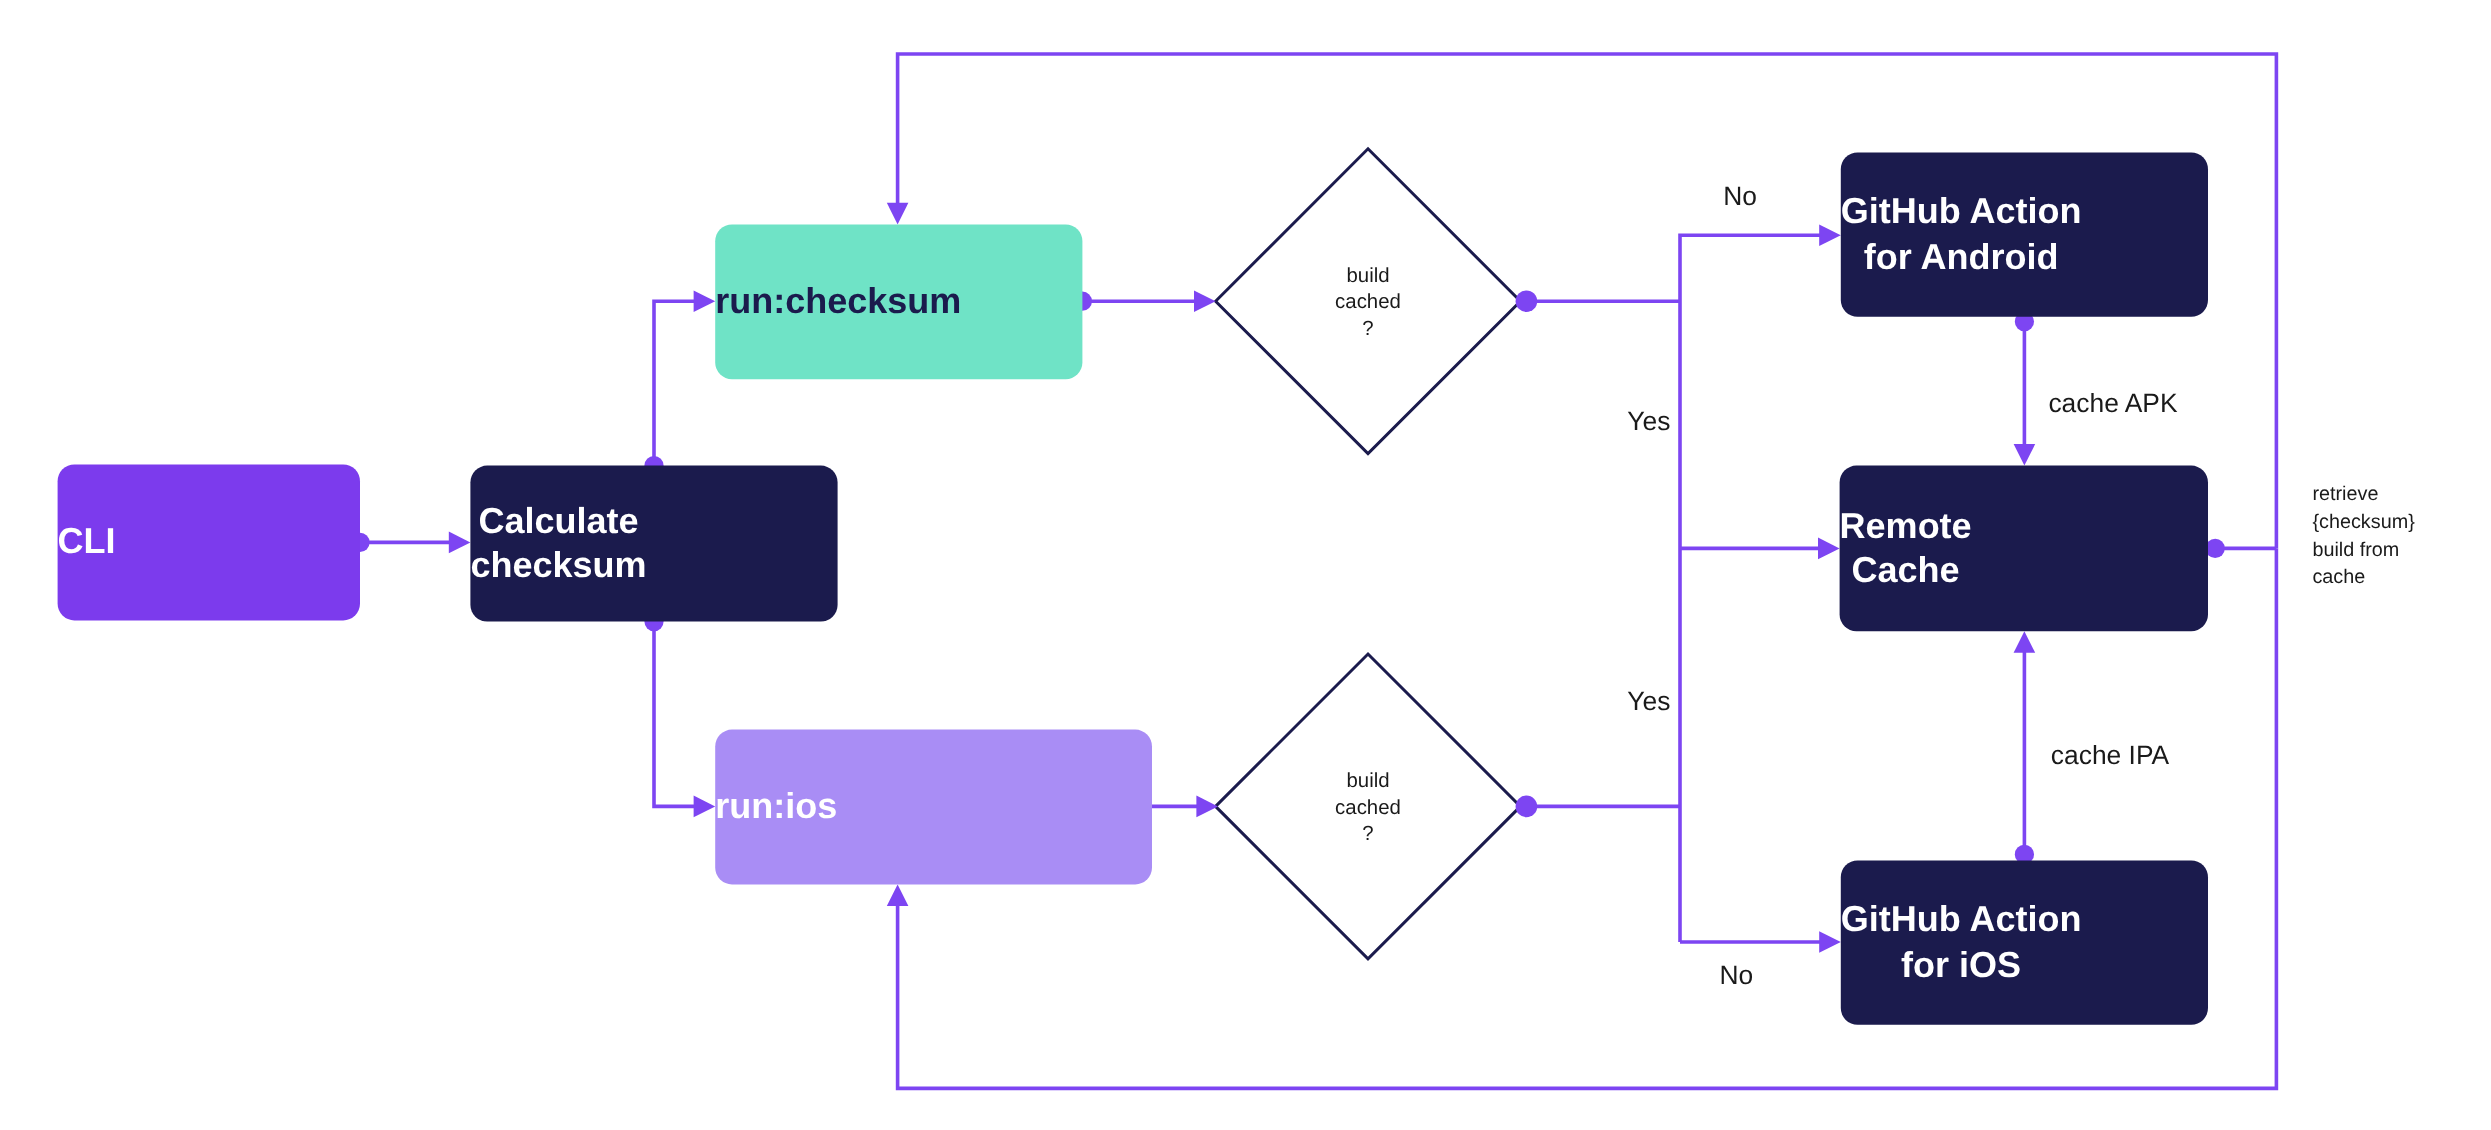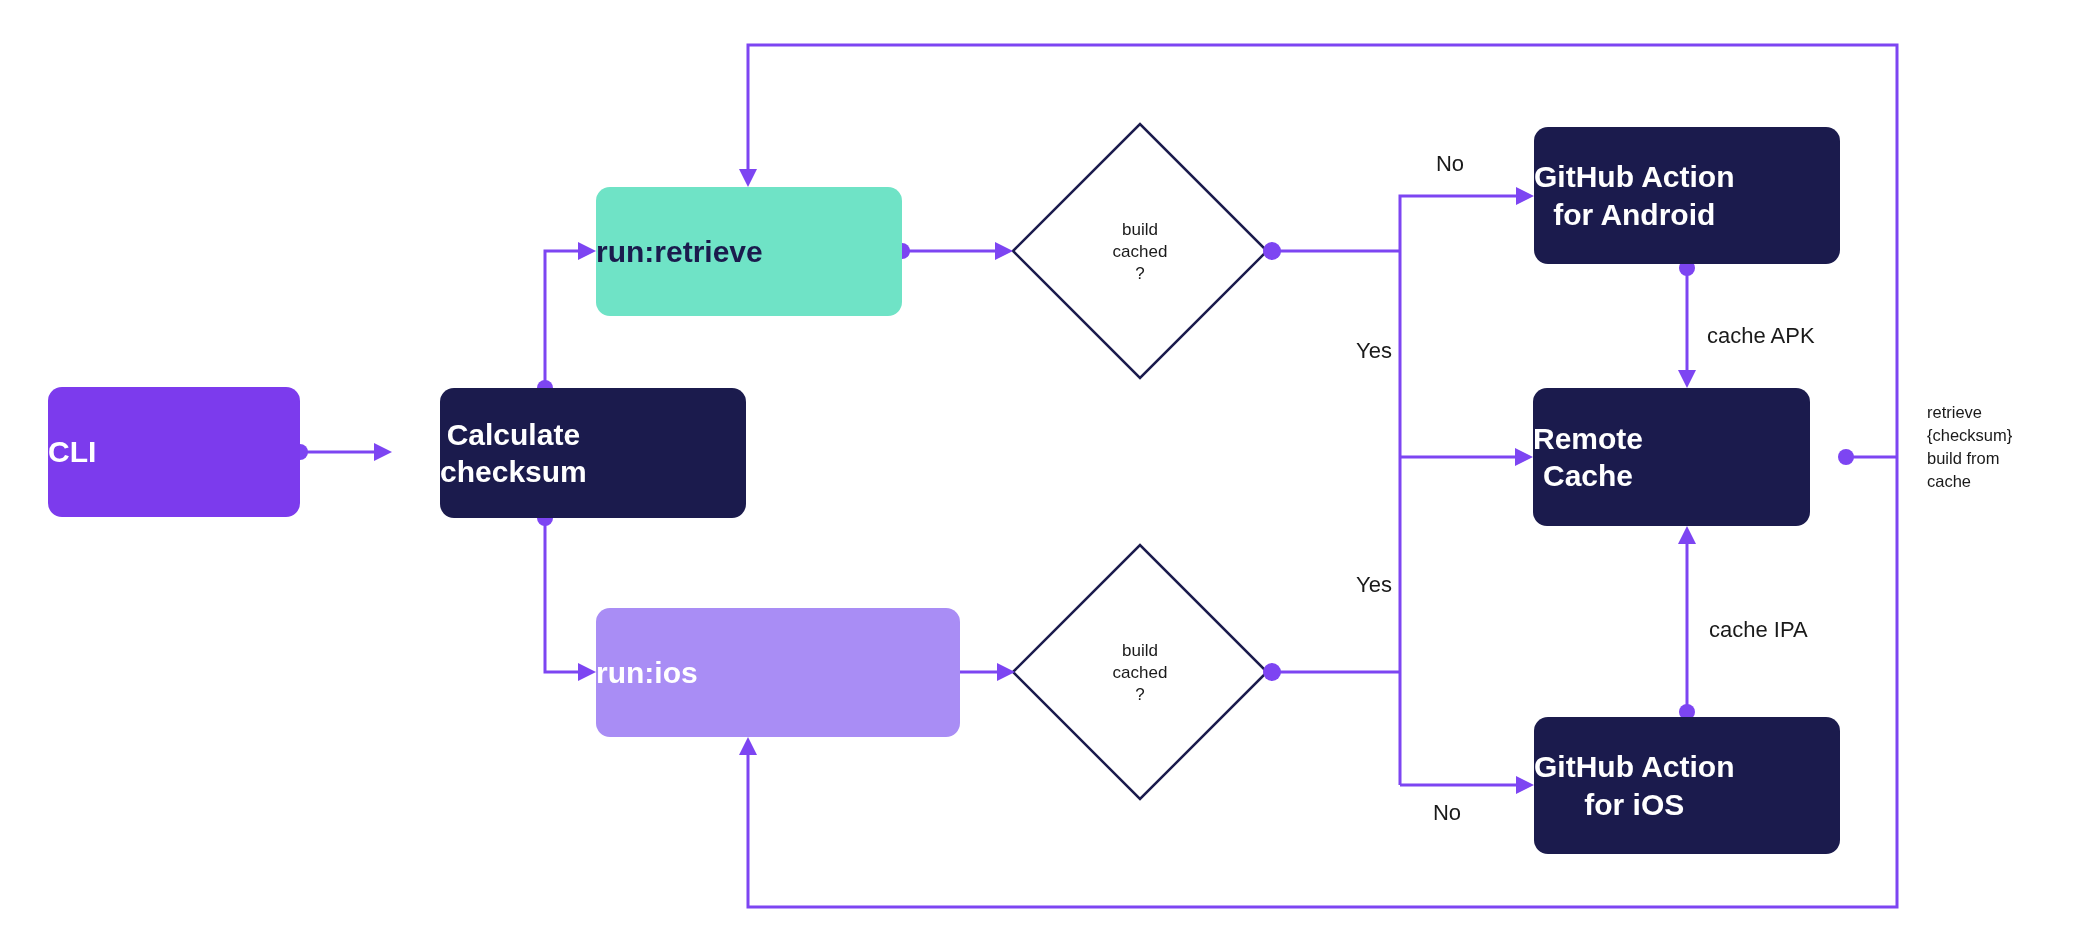--- a/index.html
+++ b/index.html
@@ -23,25 +23,25 @@
     align-items: center;
     justify-content: flex-start;
     border-radius: 14px;
     text-align: center;
     font-size: 30px;
     font-weight: 600;
     line-height: 1.25;
     white-space: pre-line;
   }
   .node-cli            { left: 48px;   top: 387px; width: 252px; height: 130px; background: var(--cli-fill);     color: #ffffff; }
-  .node-calc           { left: 392px;  top: 388px; width: 306px; height: 130px; background: var(--navy);         color: #ffffff; margin-left: 48px; }
+  .node-calc           { left: 392px;  top: 388px; width: 306px; height: 130px; background: var(--navy);         color: #ffffff; }
   .node-run-android    { left: 596px;  top: 187px; width: 306px; height: 129px; background: var(--android-fill); color: var(--navy); }
   .node-run-ios        { left: 596px;  top: 608px; width: 364px; height: 129px; background: var(--ios-fill);     color: #ffffff; }
   .node-gha-android    { left: 1534px; top: 127px; width: 306px; height: 137px; background: var(--navy);         color: #ffffff; }
-  .node-remote-cache   { left: 1533px; top: 388px; width: 277px; height: 138px; background: var(--navy);         color: #ffffff; }
+  .node-remote-cache   { left: 1533px; top: 388px; width: 307px; height: 138px; background: var(--navy);         color: #ffffff; }
   .node-gha-ios        { left: 1534px; top: 717px; width: 306px; height: 137px; background: var(--navy);         color: #ffffff; }
 
   .decision-label {
     position: absolute;
     width: 140px;
     text-align: center;
     font-size: 17px;
     line-height: 22px;
     color: var(--label-text);
     white-space: pre-line;
@@ -116,21 +116,21 @@
   </svg>
 
   <div class="node node-cli">
     <span>CLI</span>
   </div>
   <div class="node node-calc">
     <span>Calculate
 checksum</span>
   </div>
   <div class="node node-run-android">
-    <span>run:retrieve</span>
+    <span>run:checksum</span>
   </div>
   <div class="node node-run-ios">
     <span>run:ios</span>
   </div>
   <div class="node node-gha-android">
     <span>GitHub Action
 for Android</span>
   </div>
   <div class="node node-remote-cache">
     <span>Remote

